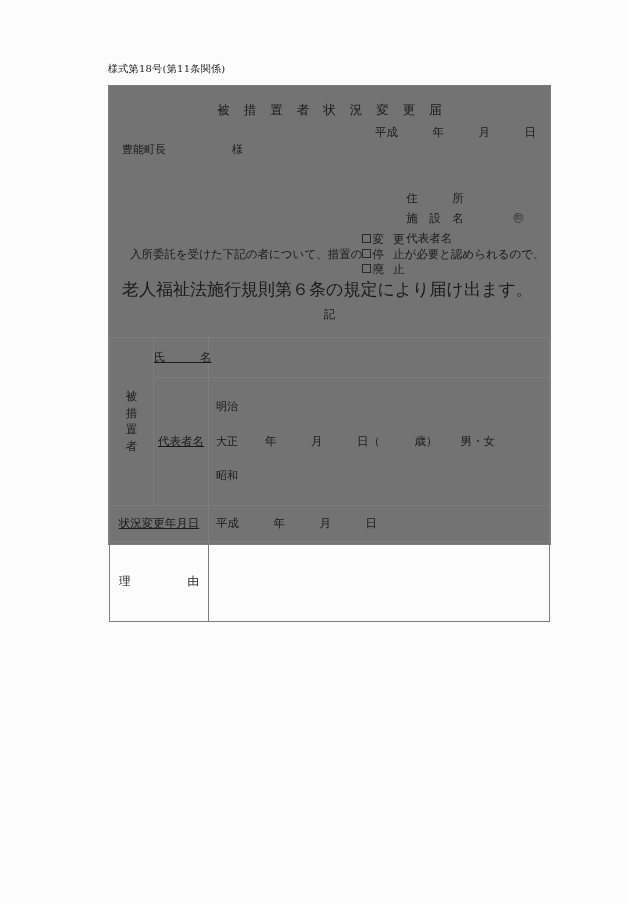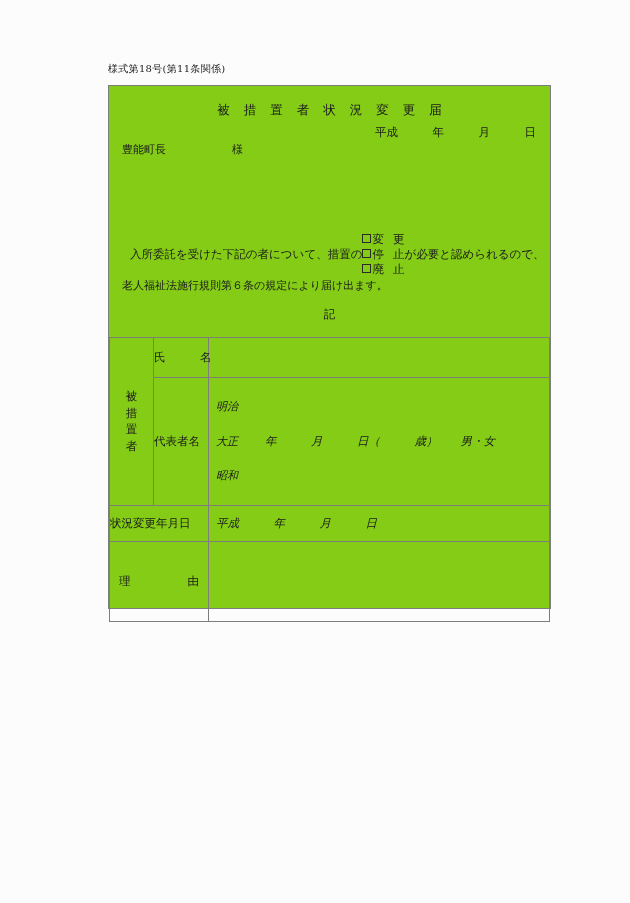--- a/index.html
+++ b/index.html
@@ -25,24 +25,24 @@
     letter-spacing: 0.3px;
     white-space: nowrap;
   }
 
   
   .doc-box {
     position: absolute;
     left: 108px;
     top: 85px;
     width: 443px;
-    height: 524px;
+    height: 460px;
     border: 1px solid #7d7d7d;
     box-sizing: border-box;
-    background: #84cc16;
+    background: #737373;
   }
 
   
   .upper {
     position: relative;
     height: 251px;
     box-sizing: border-box;
   }
 
   .doc-title {
@@ -128,21 +128,21 @@
     position: relative;
     top: 0px;
   }
   .choice-a { display: inline-block; }
   .choice-b { display: inline-block; margin-left: 9px; }
 
   .statute-line {
     position: absolute;
     top: 192px;
     left: 13px;
-    font-size: 11px;
+    font-size: 17px;
     white-space: nowrap;
   }
 
   .ki-mark {
     position: absolute;
     top: 221px;
     left: 0;
     right: 0;
     text-align: center;
     font-size: 11.5px;
@@ -154,37 +154,39 @@
     width: 100%;
     table-layout: fixed;
   }
   table.form-table td {
     border: 1px solid #7d7d7d;
     font-size: 11.5px;
     padding: 0;
     vertical-align: middle;
   }
   td.no-left  { border-left: 0; }
-  td.no-right { border-right: 0; font-style: italic; }
+  td.no-right { border-right: 0; }
   td.no-bottom{ border-bottom: 0; }
 
   .col-a { width: 44px; }
   .col-b { width: 55px; }
 
   
   .vlabel {
     text-align: center;
     padding: 6px 0;
     line-height: 16.5px;
   }
   .vlabel span {
     display: block;
   }
   .cell-label-center {
-    white-space: pre;
+    text-align: center;
+    white-space: pre;
+    text-decoration: underline;
   }
   .cell-pad {
     padding: 0 7px;
     white-space: pre;
   }
 
   .row-name    { height: 40px; }
   .row-birth   { height: 41px; }
   .row-change  { height: 36px; }
   .row-reason  { height: 80px; }
@@ -221,20 +223,32 @@
 <div class="doc-box">
 
   <div class="upper">
 
     <div class="doc-title">被 措 置 者 状 況 変 更 届</div>
 
     <div class="date-line">平成　　　年　　　月　　　日</div>
 
     <div class="addressee">豊能町長　　　　　　様</div>
 
+    <div class="sender-block">
+      <div class="sender-row">
+        <span>住　　　所</span>
+      </div>
+      <div class="sender-row">
+        <span>施　設　名</span>
+      </div>
+      <div class="sender-row">
+        <span>代表者名</span>
+        <span class="seal-mark">㊞</span>
+      </div>
+    </div>
 
     <div class="body-para">
       <span class="para-lead">入所委託を受けた下記の者について、措置の</span>
 
       <span class="choice-stack">
         <span class="choice-row">
           <span class="checkbox-glyph"></span>
           <span class="choice-a">変</span>
           <span class="choice-b">更</span>
         </span>

